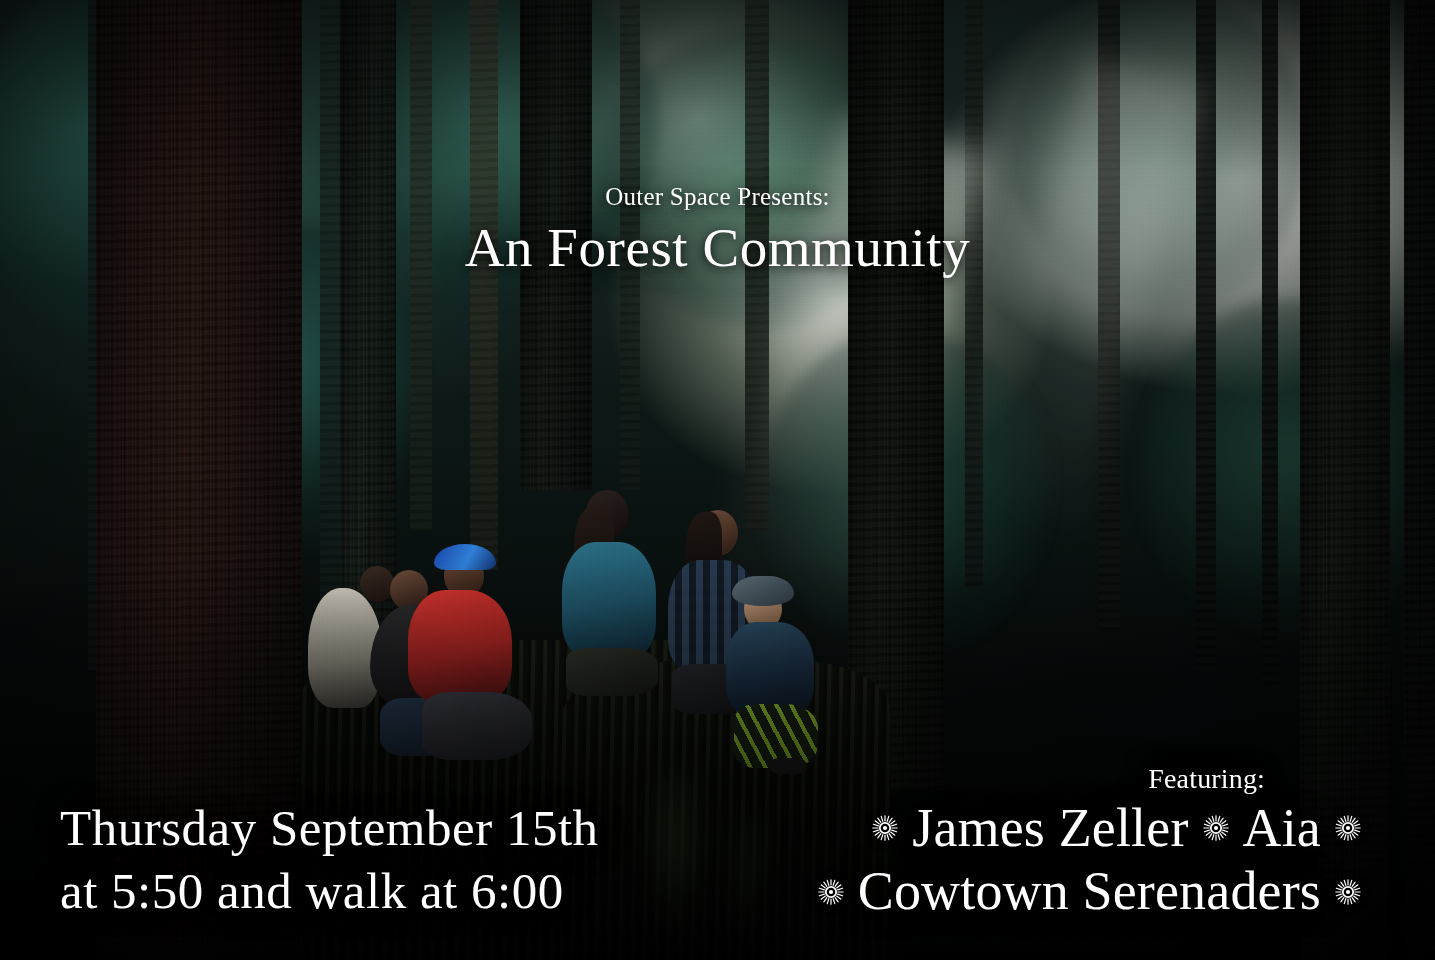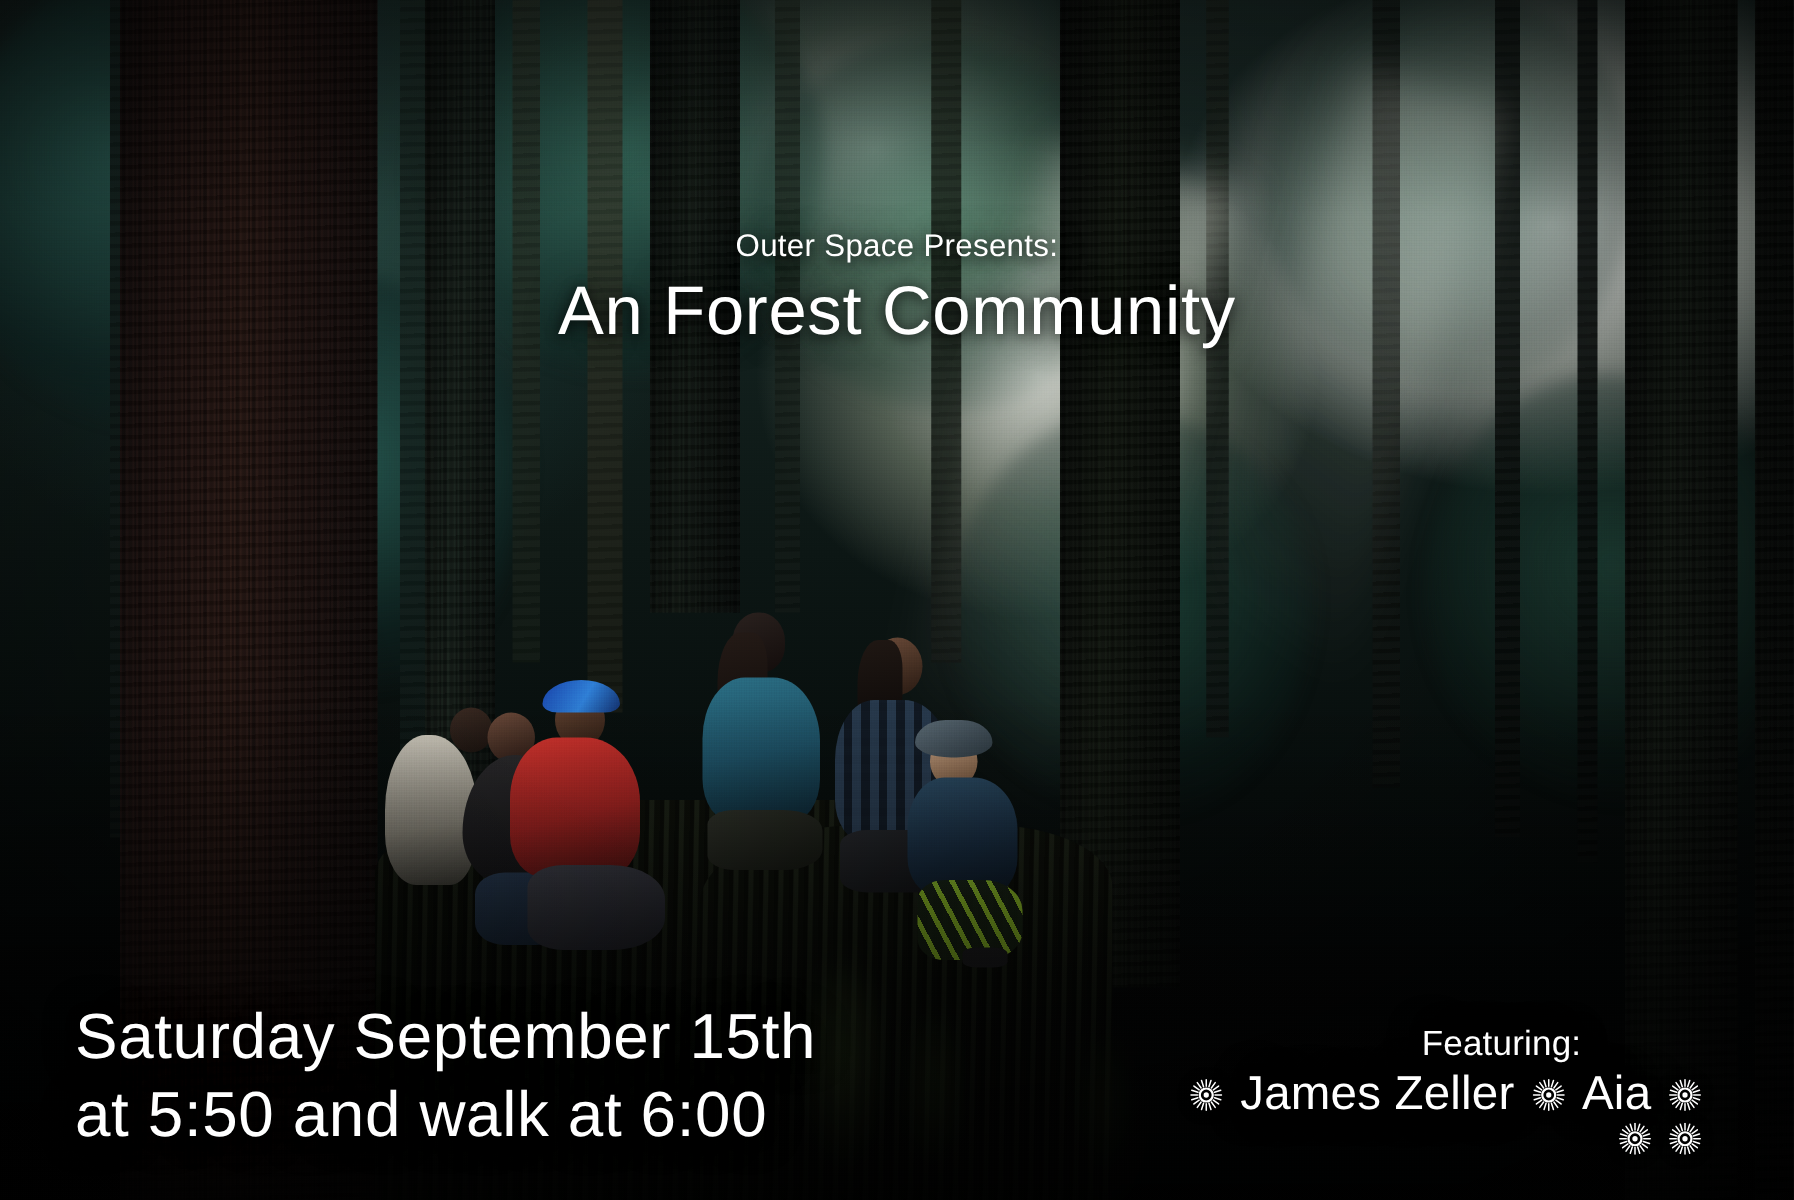--- a/index.html
+++ b/index.html
@@ -88,21 +88,21 @@
   .grainoverlay{
     position:absolute;inset:0;opacity:.30;pointer-events:none;mix-blend-mode:overlay;
     background-image:
       repeating-linear-gradient(0deg, rgba(255,255,255,.05) 0 1px, rgba(0,0,0,.05) 1px 2px),
       repeating-linear-gradient(90deg, rgba(255,255,255,.04) 0 1px, rgba(0,0,0,.04) 1px 2px);
   }
 
   
   .txt{
     position:absolute;color:#fff;
-    font-family:Liberation Sans, sans-serif;
+    font-family:Liberation Serif, serif;
     text-shadow:0 2px 10px rgba(0,0,0,.85), 0 0 28px rgba(0,0,0,.6);
     white-space:nowrap;
     letter-spacing:.01em;
   }
 
   #presents{
     left:0;right:0;top:183px;text-align:center;
     font-size:25px;
   }
   #subtitle{
@@ -118,21 +118,21 @@
     left:60px;bottom:36px;
     font-size:51px;line-height:1.25;
   }
   #infoblock div{white-space:nowrap;}
 
   #featblock{
     right:74px;bottom:36px;text-align:right;
     line-height:1.18;
   }
   #feat-label{font-size:28px;margin-bottom:2px;margin-right:96px;}
-  .feat-line{font-size:38px;display:flex;align-items:center;justify-content:flex-end;gap:14px;white-space:nowrap;}
+  .feat-line{font-size:54px;display:flex;align-items:center;justify-content:flex-end;gap:14px;white-space:nowrap;}
 
   
   .sun{
     display:inline-block;width:26px;height:26px;position:relative;flex:0 0 auto;
     filter:drop-shadow(0 1px 5px rgba(0,0,0,.9));
   }
   .sun svg{display:block;width:26px;height:26px;}
 </style>
 </head>
 <body>
@@ -261,21 +261,21 @@
     </div>
 
     <div class="vignette"></div>
     <div class="grainoverlay"></div>
   </div>
 
   <div class="txt" id="presents">Outer Space Presents:</div>
   <div class="txt" id="subtitle">An Forest Community</div>
 
   <div class="txt" id="infoblock">
-    <div>Saturday September 15th</div>
+    <div>Thursday September 15th</div>
     <div>at 5:50 and walk at 6:00</div>
   </div>
 
   <div class="txt" id="featblock">
     <div id="feat-label">Featuring:</div>
 
     <div class="feat-line">
       <span class="sun">
           <svg viewBox="0 0 32 32">
             <line x1="24.60" y1="16.00" x2="31.00" y2="16.00" stroke="#ffffff" stroke-width="1.5" stroke-linecap="round"></line>
@@ -378,20 +378,21 @@
             <line x1="13.34" y1="7.82" x2="11.36" y2="1.73" stroke="#ffffff" stroke-width="1.5" stroke-linecap="round"></line>
             <line x1="16.00" y1="7.40" x2="16.00" y2="1.00" stroke="#ffffff" stroke-width="1.5" stroke-linecap="round"></line>
             <line x1="18.66" y1="7.82" x2="20.64" y2="1.73" stroke="#ffffff" stroke-width="1.5" stroke-linecap="round"></line>
             <line x1="21.05" y1="9.04" x2="24.82" y2="3.86" stroke="#ffffff" stroke-width="1.5" stroke-linecap="round"></line>
             <line x1="22.96" y1="10.95" x2="28.14" y2="7.18" stroke="#ffffff" stroke-width="1.5" stroke-linecap="round"></line>
             <line x1="24.18" y1="13.34" x2="30.27" y2="11.36" stroke="#ffffff" stroke-width="1.5" stroke-linecap="round"></line>
             <circle cx="16" cy="16" r="6.4" fill="none" stroke="#ffffff" stroke-width="2.2"></circle>
             <circle cx="16" cy="16" r="2.6" fill="#ffffff"></circle>
           </svg>
         </span>
+      <span>Cowtown Serenaders</span>
       <span class="sun">
           <svg viewBox="0 0 32 32">
             <line x1="24.60" y1="16.00" x2="31.00" y2="16.00" stroke="#ffffff" stroke-width="1.5" stroke-linecap="round"></line>
             <line x1="24.18" y1="18.66" x2="30.27" y2="20.64" stroke="#ffffff" stroke-width="1.5" stroke-linecap="round"></line>
             <line x1="22.96" y1="21.05" x2="28.14" y2="24.82" stroke="#ffffff" stroke-width="1.5" stroke-linecap="round"></line>
             <line x1="21.05" y1="22.96" x2="24.82" y2="28.14" stroke="#ffffff" stroke-width="1.5" stroke-linecap="round"></line>
             <line x1="18.66" y1="24.18" x2="20.64" y2="30.27" stroke="#ffffff" stroke-width="1.5" stroke-linecap="round"></line>
             <line x1="16.00" y1="24.60" x2="16.00" y2="31.00" stroke="#ffffff" stroke-width="1.5" stroke-linecap="round"></line>
             <line x1="13.34" y1="24.18" x2="11.36" y2="30.27" stroke="#ffffff" stroke-width="1.5" stroke-linecap="round"></line>
             <line x1="10.95" y1="22.96" x2="7.18" y2="28.14" stroke="#ffffff" stroke-width="1.5" stroke-linecap="round"></line>

